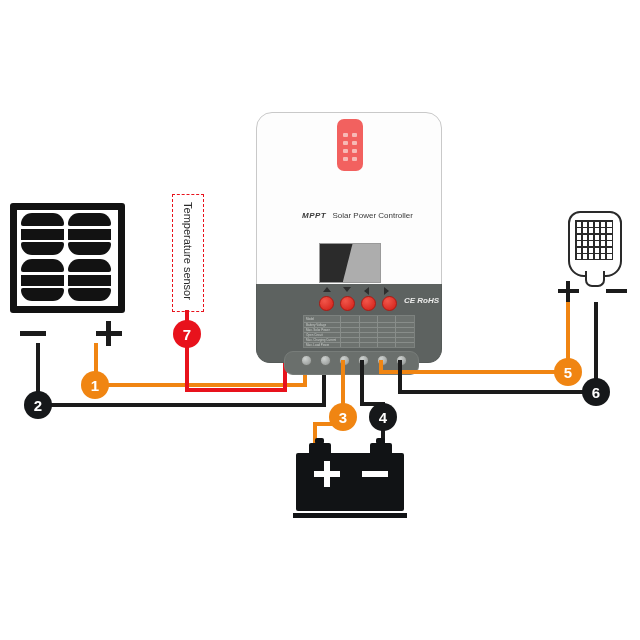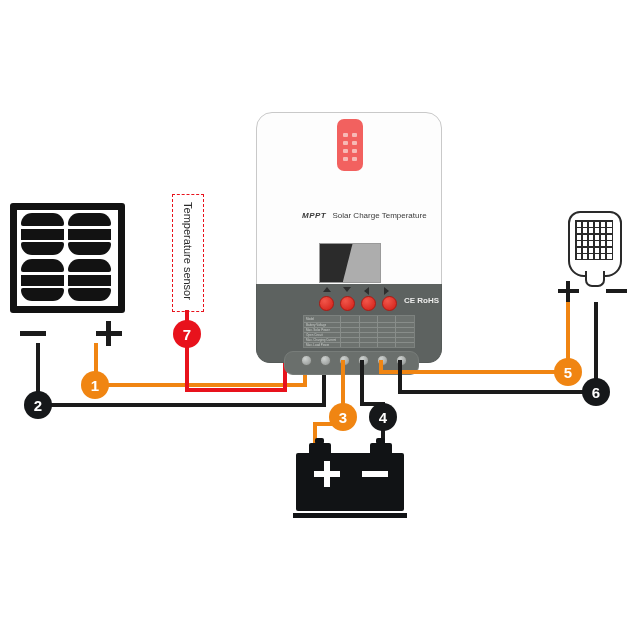--- a/index.html
+++ b/index.html
@@ -142,38 +142,38 @@
       <div class="leddot" style="left:6px;top:22px;width:5px;height:4px;"></div>
       <div class="leddot" style="left:15px;top:22px;width:5px;height:4px;"></div>
       <div class="leddot" style="left:6px;top:30px;width:5px;height:4px;"></div>
       <div class="leddot" style="left:15px;top:30px;width:5px;height:4px;"></div>
       <div class="leddot" style="left:6px;top:38px;width:5px;height:4px;"></div>
       <div class="leddot" style="left:15px;top:38px;width:5px;height:4px;"></div>
     </div>
 
     <div id="brandline" class="abs" style="left:46px;top:99px;font-size:8px;">
       <span class="mppt">MPPT</span>
-      <span style="margin-left:4px;">Solar Charge Temperature</span>
+      <span style="margin-left:4px;">Solar Power Controller</span>
     </div>
 
     <div id="lcd" class="abs" style="left:63px;top:131px;width:60px;height:38px;">
       <div class="lightside"></div>
     </div>
 
     <div class="arrow" style="left:67px;top:175px;border-left:4px solid transparent;border-right:4px solid transparent;border-bottom:5px solid #2e2e2e;"></div>
     <div class="arrow" style="left:87px;top:175px;border-left:4px solid transparent;border-right:4px solid transparent;border-top:5px solid #2e2e2e;"></div>
     <div class="arrow" style="left:108px;top:175px;border-top:4px solid transparent;border-bottom:4px solid transparent;border-right:5px solid #2e2e2e;"></div>
     <div class="arrow" style="left:128px;top:175px;border-top:4px solid transparent;border-bottom:4px solid transparent;border-left:5px solid #2e2e2e;"></div>
 
     <div class="btn" style="left:63px;top:184px;width:13px;height:13px;"></div>
     <div class="btn" style="left:84px;top:184px;width:13px;height:13px;"></div>
     <div class="btn" style="left:105px;top:184px;width:13px;height:13px;"></div>
     <div class="btn" style="left:126px;top:184px;width:13px;height:13px;"></div>
 
-    <div id="certs" style="left:148px;top:184px;font-size:8px;">CE  RoHS</div>
+    <div id="certs" style="left:148px;top:184px;font-size:8px;font-style:italic;">CE  RoHS</div>
 
     <div id="spec-table" style="left:47px;top:203px;width:110px;height:31px;">
       <div class="r" style="top:6px;"></div>
       <div class="r" style="top:11px;"></div>
       <div class="r" style="top:16px;"></div>
       <div class="r" style="top:21px;"></div>
       <div class="r" style="top:26px;"></div>
       <div class="c" style="left:36px;"></div>
       <div class="c" style="left:55px;"></div>
       <div class="c" style="left:73px;"></div>

